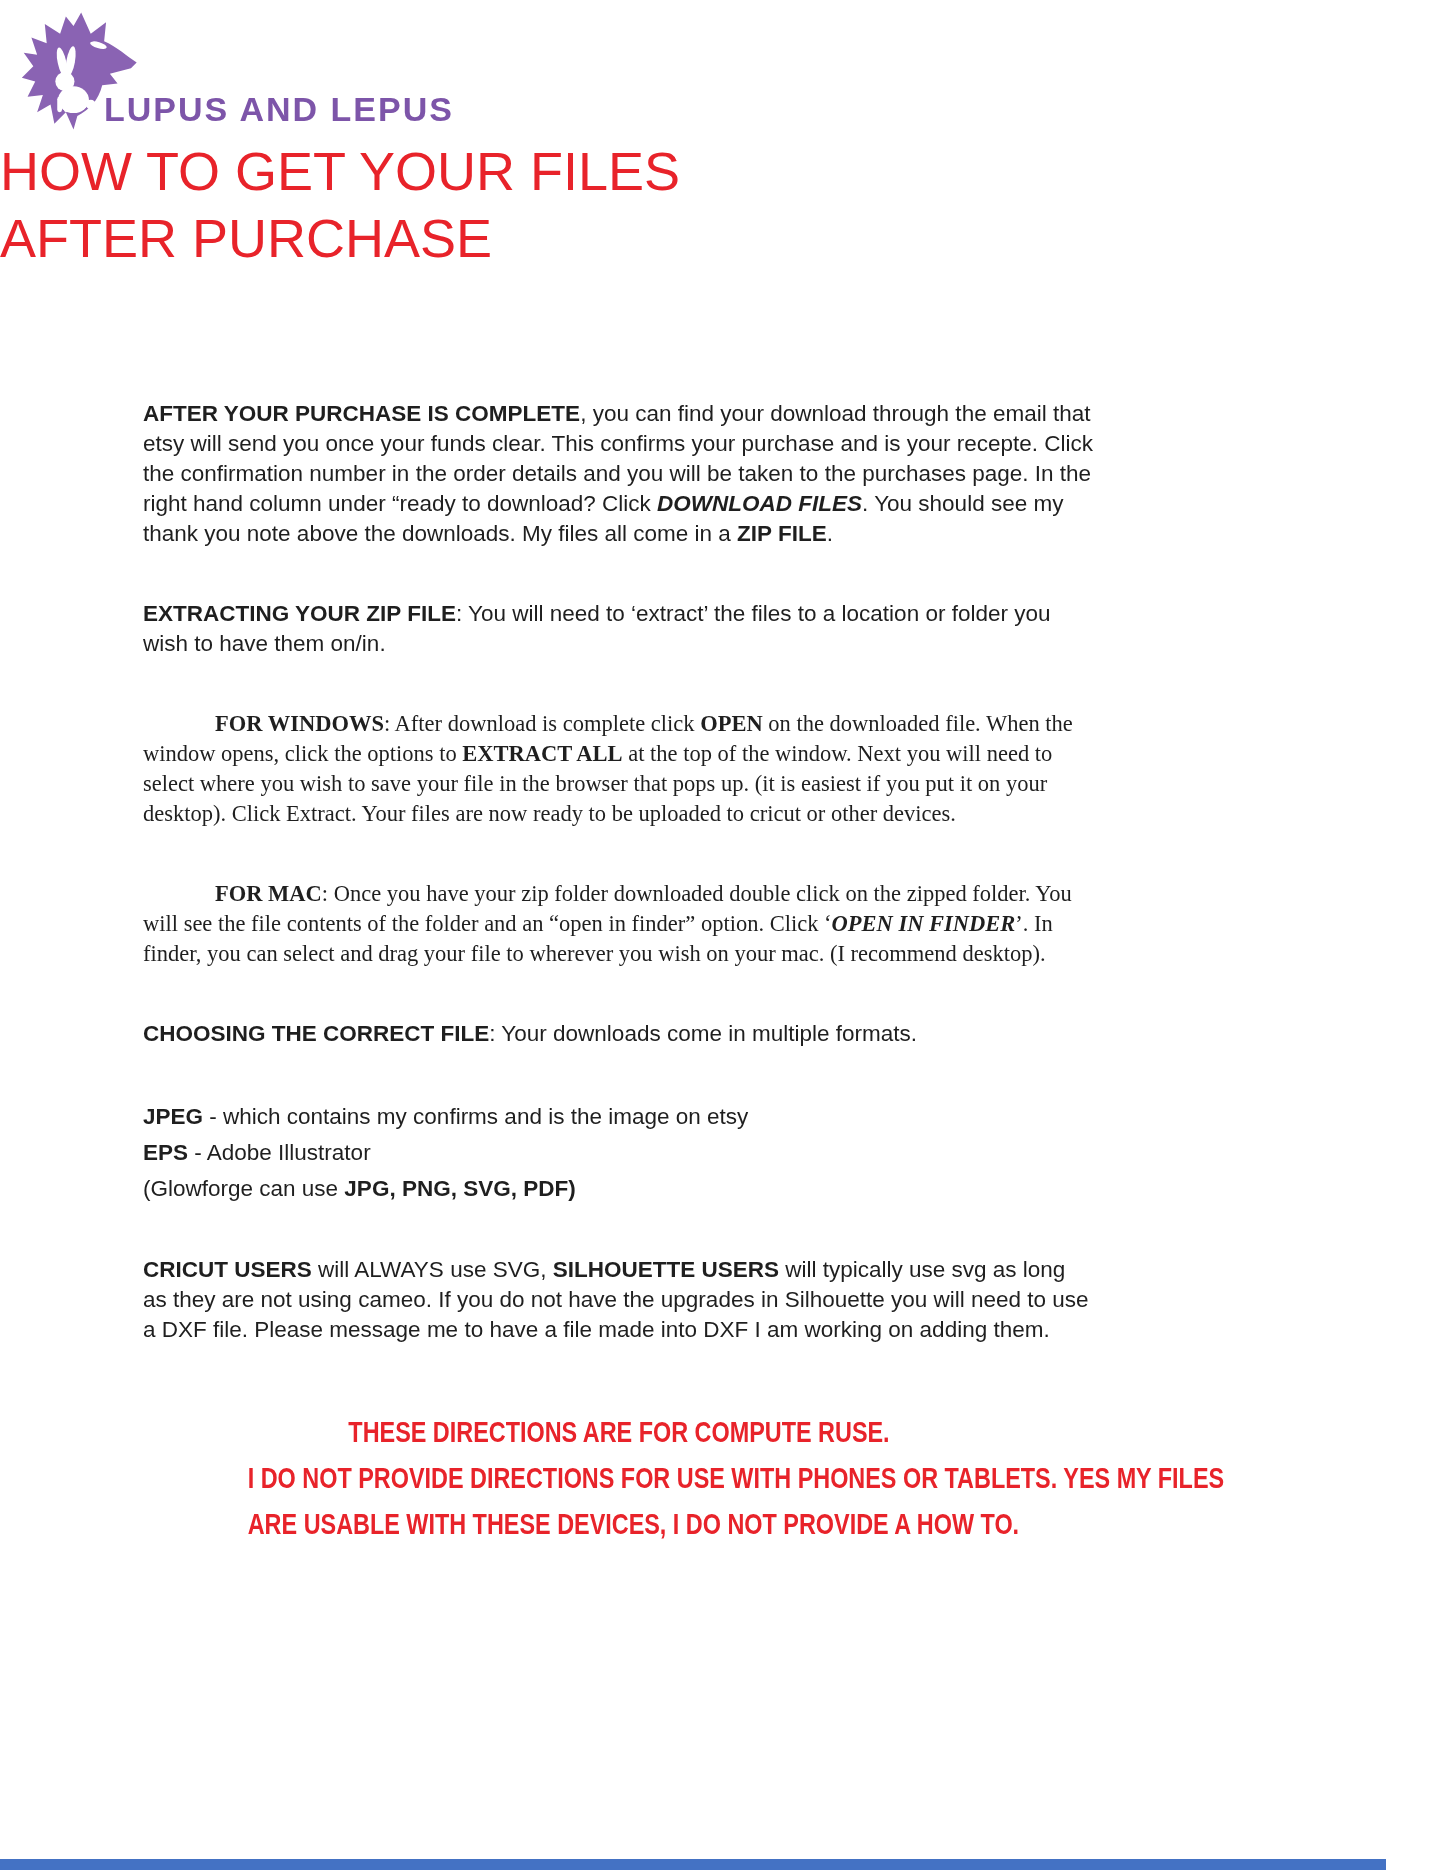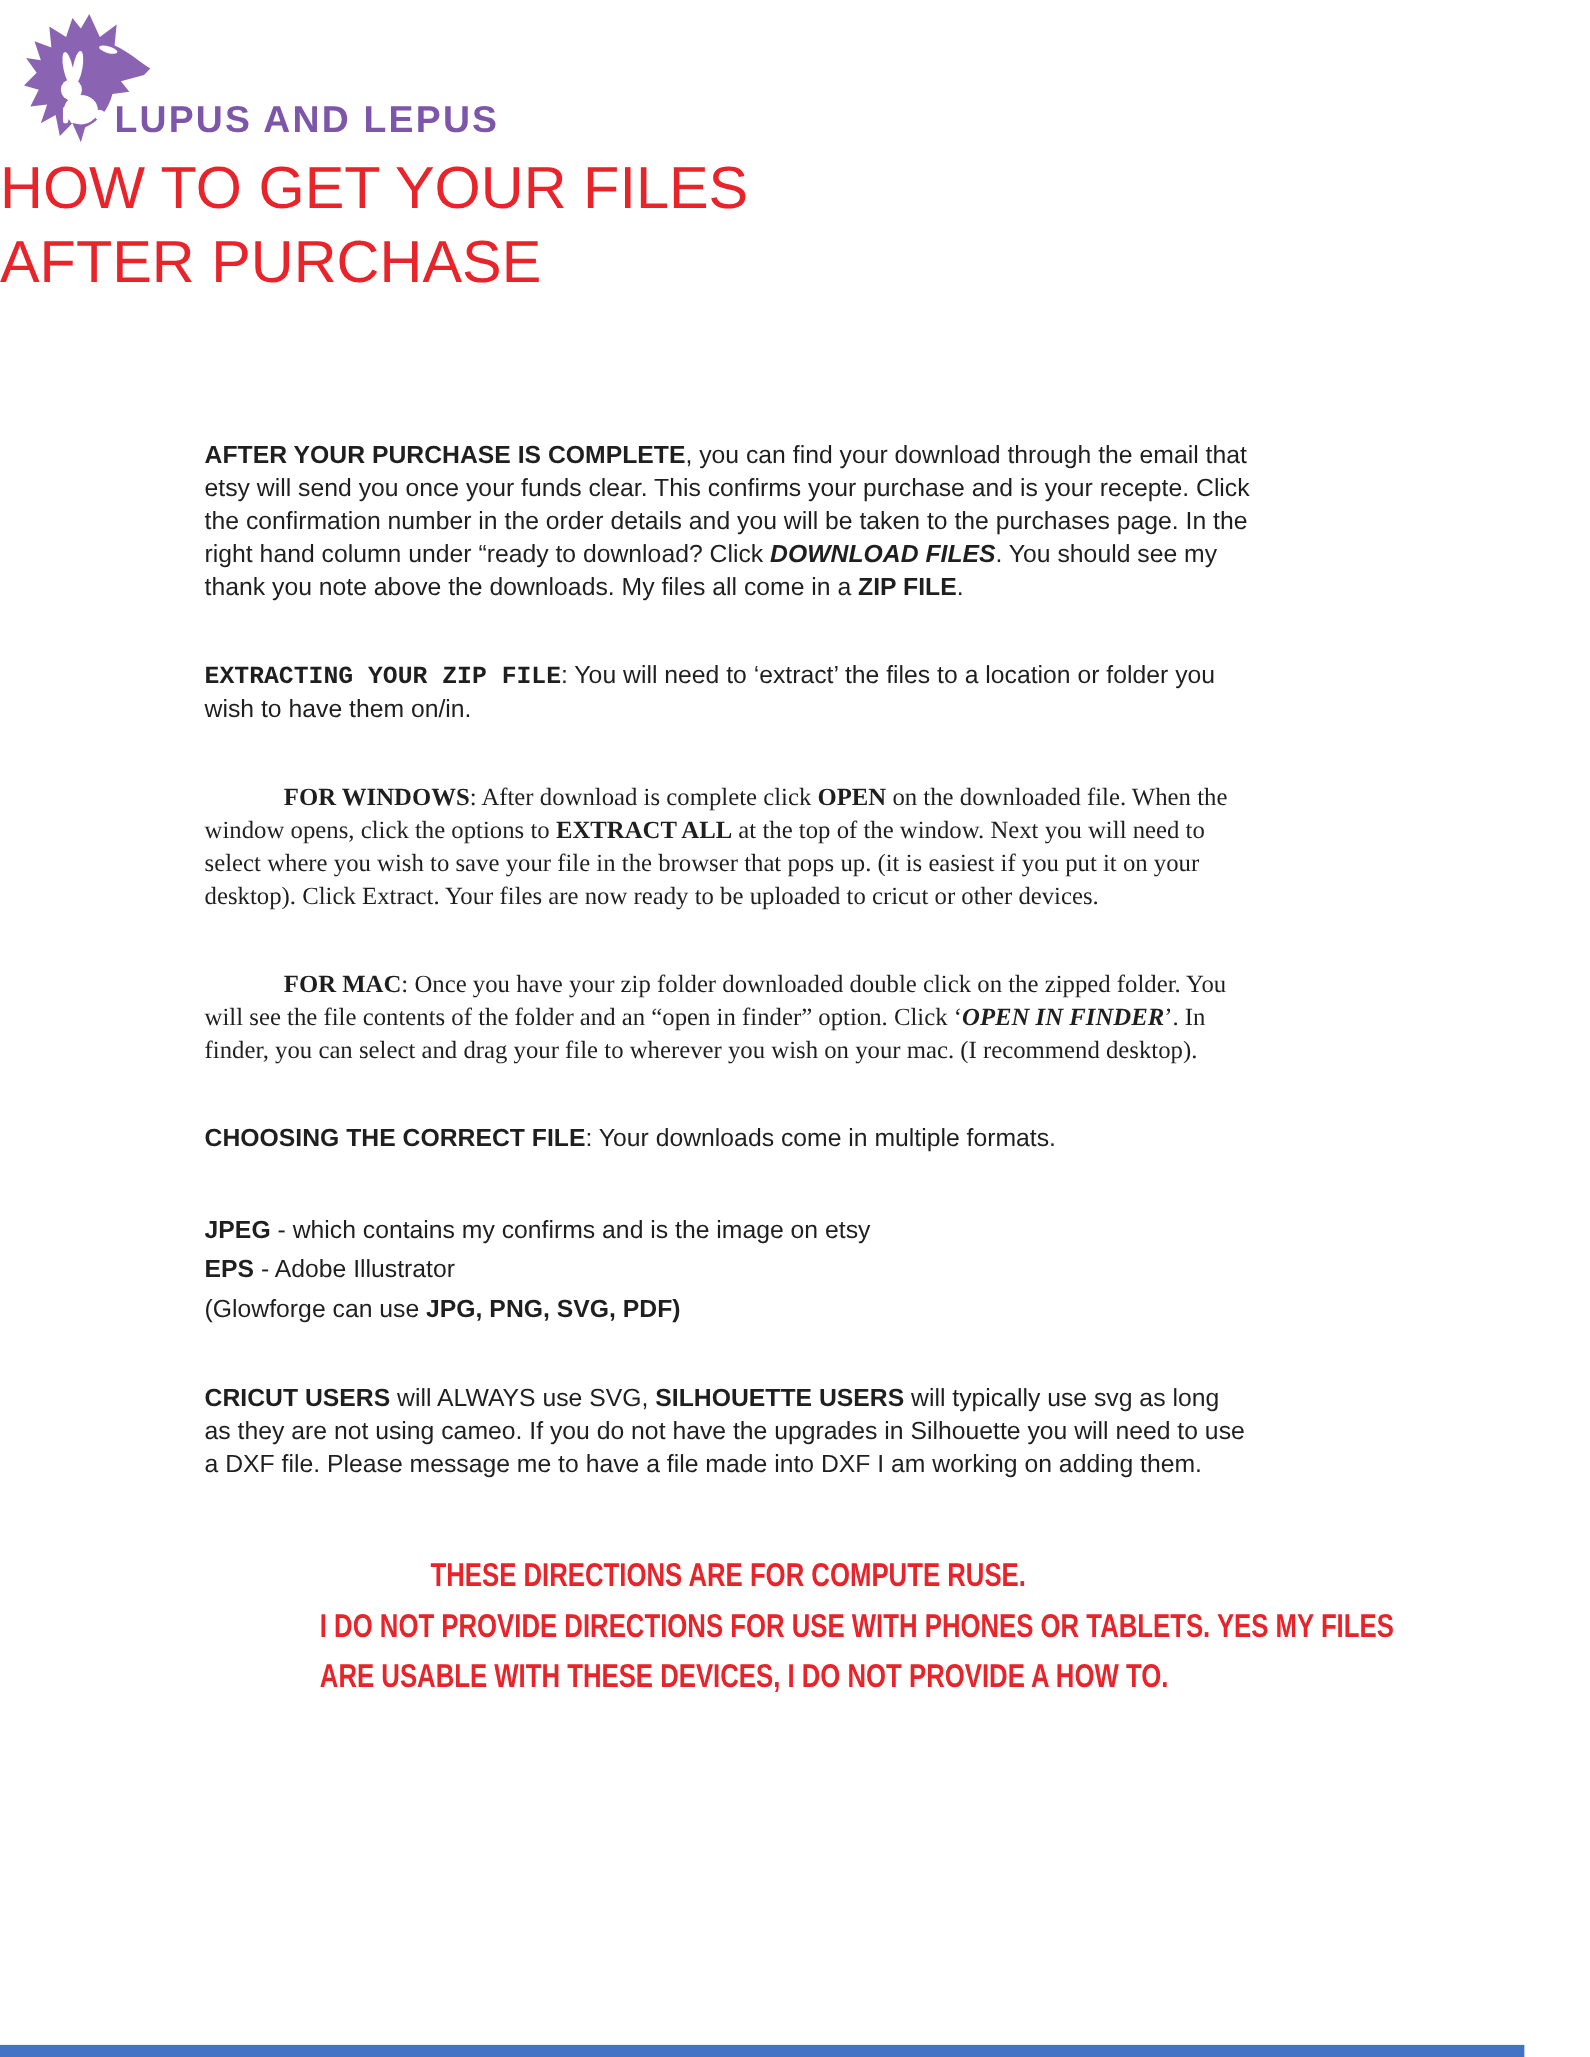--- a/index.html
+++ b/index.html
@@ -20,21 +20,21 @@
   }
   
   .title{
     position:absolute;top:138px;left:0;width:1210px;margin:0;
     font-weight:400;
     font-size:54px;line-height:67px;
   }
   
   .content{
     position:absolute;left:143px;top:399px;width:952px;
-    font-size:22.5px;line-height:30px;color:#1f1f1f;margin-left:43px;
+    font-size:22.5px;line-height:30px;color:#1f1f1f;
   }
   .para{margin:0 0 50px 0;}
   .indent{text-indent:72px;font-family:Liberation Serif, serif;}
   .format-list{line-height:36px;margin:0 0 48px 0;}
   .cricut{margin-bottom:64px;}
   .notice{
     font-weight:700;font-size:30px;line-height:46px;
     text-align:center;white-space:nowrap;
     transform:scaleX(0.78);transform-origin:50% 0;
   }
@@ -63,21 +63,21 @@
     <div class="brand" style="color: rgb(125, 85, 169);">LUPUS AND LEPUS</div>
   </header>
 
   <h1 class="title" style="color: rgb(232, 35, 42);">
     <div>HOW TO GET YOUR FILES</div>
     <div>AFTER PURCHASE</div>
   </h1>
 
   <main class="content">
     <p class="para"><span style="font-weight: 700;">AFTER YOUR PURCHASE IS COMPLETE</span><span>, you can find your download through the email that etsy will send you once your funds clear. This confirms your purchase and is your recepte. Click the confirmation number in the order details and you will be taken to the purchases page. In the right hand column under “ready to download? Click </span><span style="font-weight: 700; font-style: italic;">DOWNLOAD FILES</span><span>. You should see my thank you note above the downloads. My files all come in a </span><span style="font-weight: 700;">ZIP FILE</span><span>.</span></p>
-    <p class="para"><span style="font-weight: 700; font-family: Liberation Mono, monospace;">EXTRACTING YOUR ZIP FILE</span><span>: You will need to ‘extract’ the files to a location or folder you wish to have them on/in.</span></p>
+    <p class="para"><span style="font-weight: 700;">EXTRACTING YOUR ZIP FILE</span><span>: You will need to ‘extract’ the files to a location or folder you wish to have them on/in.</span></p>
     <p class="para indent"><span style="font-weight: 700;">FOR WINDOWS</span><span>: After download is complete click </span><span style="font-weight: 700;">OPEN</span><span> on the downloaded file. When the window opens, click the options to </span><span style="font-weight: 700;">EXTRACT ALL</span><span> at the top of the window. Next you will need to select where you wish to save your file in the browser that pops up. (it is easiest if you put it on your desktop). Click Extract. Your files are now ready to be uploaded to cricut or other devices.</span></p>
     <p class="para indent"><span style="font-weight: 700;">FOR MAC</span><span>: Once you have your zip folder downloaded double click on the zipped folder. You will see the file contents of the folder and an “open in finder” option. Click ‘</span><span style="font-weight: 700; font-style: italic;">OPEN IN FINDER</span><span>’. In finder, you can select and drag your file to wherever you wish on your mac. (I recommend desktop).</span></p>
     <p class="para"><span style="font-weight: 700;">CHOOSING THE CORRECT FILE</span><span>: Your downloads come in multiple formats.</span></p>
 
     <div class="format-list">
       <div><span style="font-weight: 700;">JPEG</span><span> - which contains my confirms and is the image on etsy</span></div>
       <div><span style="font-weight: 700;">EPS</span><span> - Adobe Illustrator</span></div>
       <div><span>(Glowforge can use </span><span style="font-weight: 700;">JPG, PNG, SVG, PDF)</span></div>
     </div>
 

